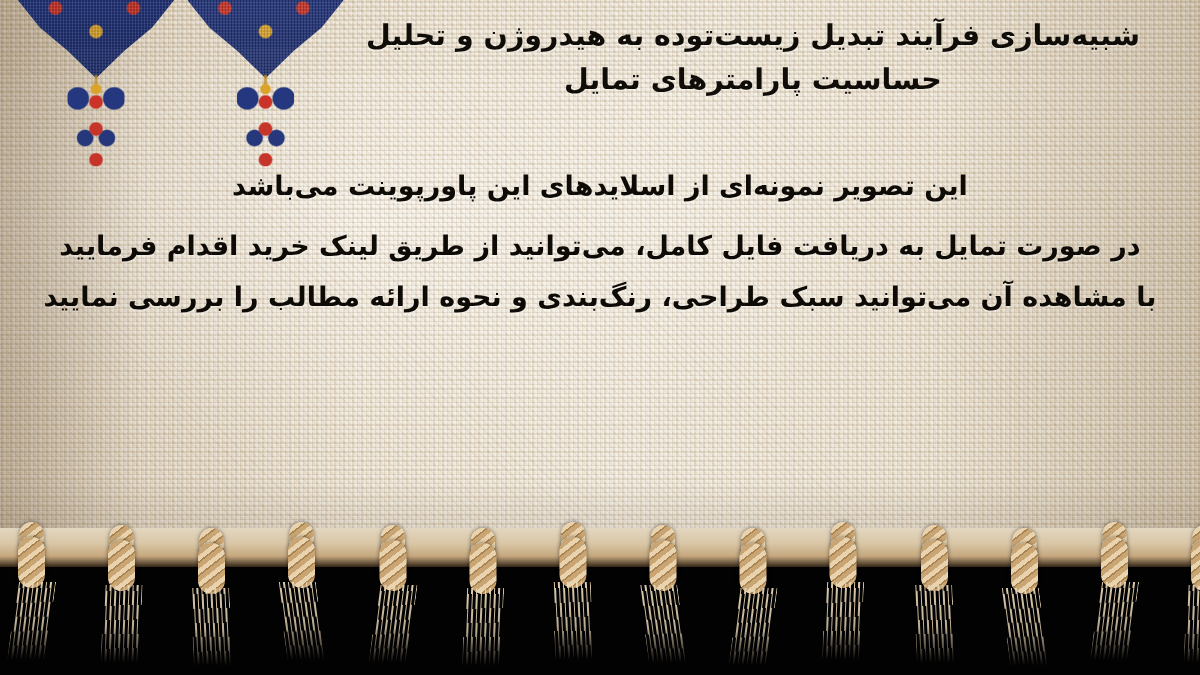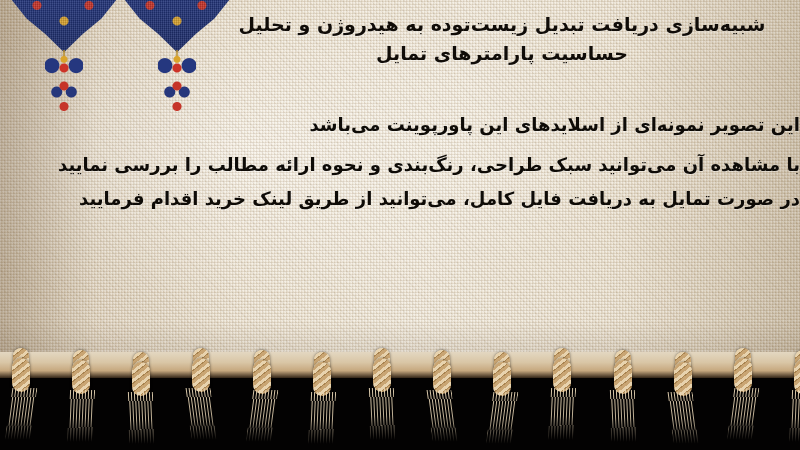--- a/index.html
+++ b/index.html
@@ -245,21 +245,20 @@
     direction: rtl;
     color: #0e0b07;
   }
   .body-line {
     font-size: 18px;
     line-height: 1.45;
     font-weight: 700;
     margin: 0 0 8px 0;
     text-shadow: 0 1px 0 rgba(255,255,255,0.32);
     white-space: nowrap;
-    text-align: right;
   }
   .body-line.l1 { margin-bottom: 14px; }
 </style>
 </head>
 <body>
 
 <div id="stage">
 
   <div class="carpet-field">
     <div class="weave-a"></div>
@@ -286,28 +285,28 @@
       <div class="med-body"></div>
       <div class="med-knots"></div>
       <div class="med-stem"></div>
       <div class="pendant-1"></div>
       <div class="pendant-2"></div>
       <div class="pendant-3"></div>
     </div>
   </div>
 
   <div class="slide-title">
-    <div>شبیه‌سازی دریافت تبدیل زیست‌توده به هیدروژن و تحلیل</div>
+    <div>شبیه‌سازی فرآیند تبدیل زیست‌توده به هیدروژن و تحلیل</div>
     <div>حساسیت پارامترهای تمایل</div>
   </div>
 
   <div class="body-block">
     <p class="body-line l1">این تصویر نمونه‌ای از اسلایدهای این پاورپوینت می‌باشد</p>
+    <p class="body-line l3">در صورت تمایل به دریافت فایل کامل، می‌توانید از طریق لینک خرید اقدام فرمایید</p>
     <p class="body-line l2">با مشاهده آن می‌توانید سبک طراحی، رنگ‌بندی و نحوه ارائه مطالب را بررسی نمایید</p>
-    <p class="body-line l3">در صورت تمایل به دریافت فایل کامل، می‌توانید از طریق لینک خرید اقدام فرمایید</p>
   </div>
 
   <div class="fringe-band"></div>
   <div class="selvedge"></div>
   <div id="tassels">
       <div class="tassel" style="left: 6px; top: 358px;">
         <div class="knot upper"></div>
         <div class="knot"></div>
         <div class="strands" style="transform: skewX(-7.5deg);"></div>
       </div>

